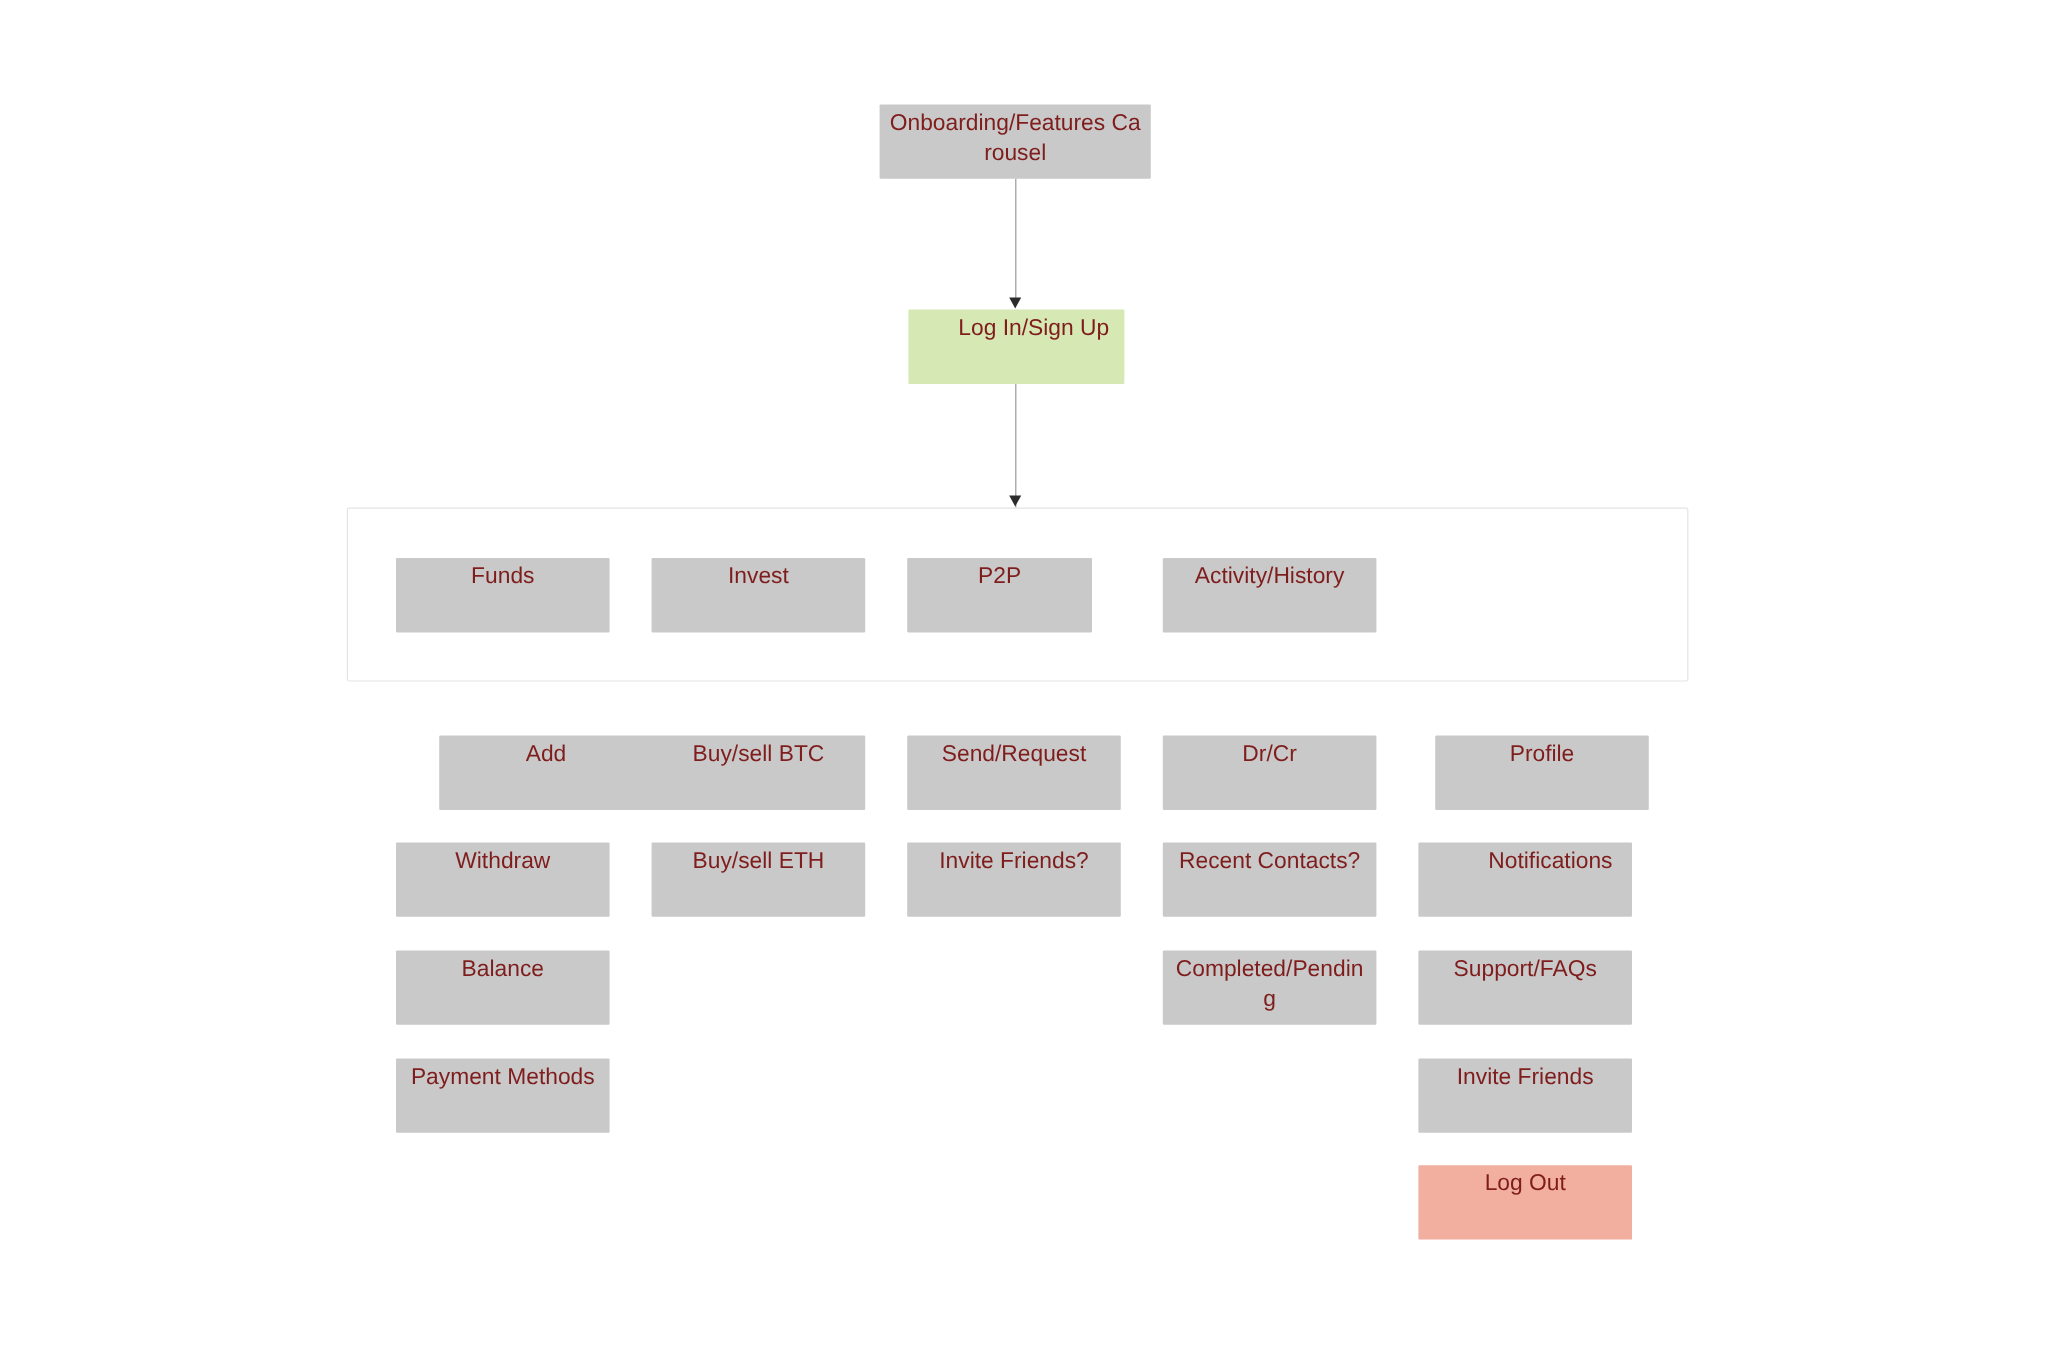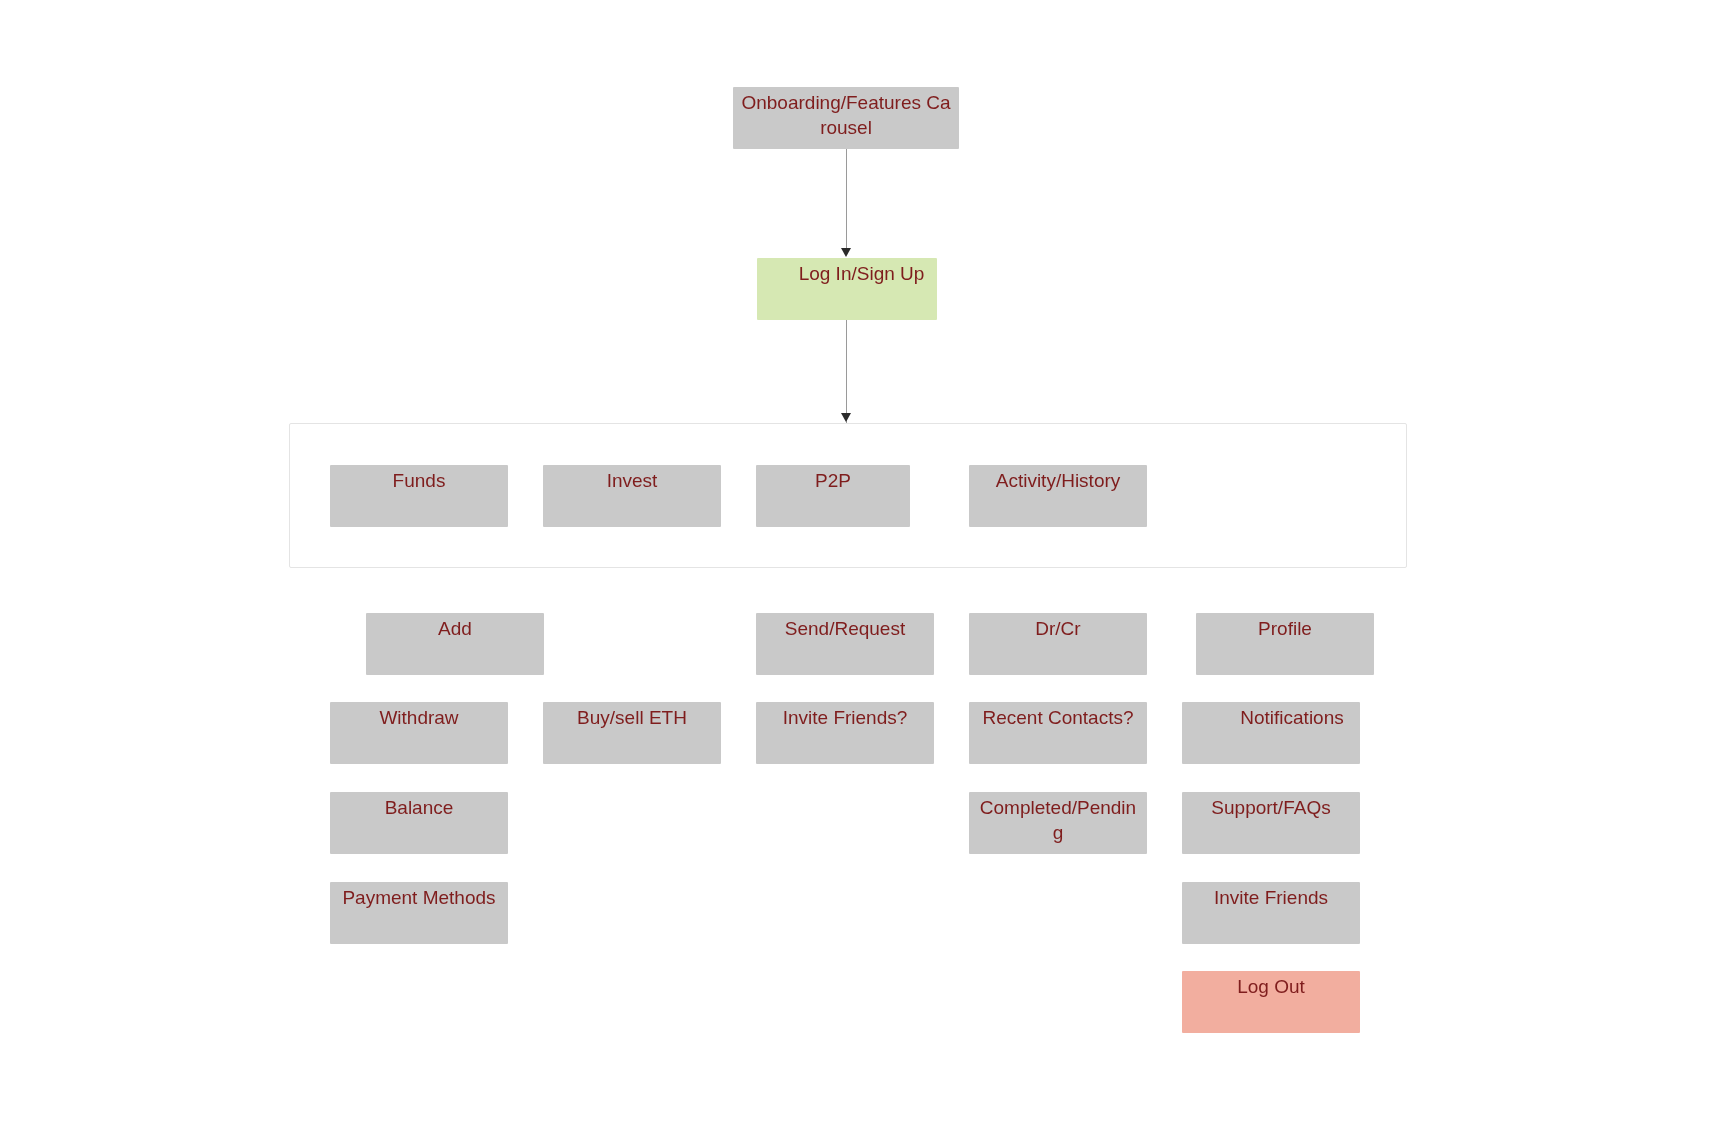--- a/index.html
+++ b/index.html
@@ -115,20 +115,23 @@
   <div class="node" style="left:330px; top:702px; width:178px; height:62px;">
     <span class="label">Withdraw</span>
   </div>
   <div class="node" style="left:330px; top:792px; width:178px; height:62px;">
     <span class="label">Balance</span>
   </div>
   <div class="node" style="left:330px; top:882px; width:178px; height:62px;">
     <span class="label">Payment Methods</span>
   </div>
 
+  <div class="node" style="left:543px; top:613px; width:178px; height:62px;">
+    <span class="label">Buy/sell BTC</span>
+  </div>
   <div class="node" style="left:543px; top:702px; width:178px; height:62px;">
     <span class="label">Buy/sell ETH</span>
   </div>
 
   <div class="node" style="left:756px; top:613px; width:178px; height:62px;">
     <span class="label">Send/Request</span>
   </div>
   <div class="node" style="left:756px; top:702px; width:178px; height:62px;">
     <span class="label">Invite Friends?</span>
   </div>

